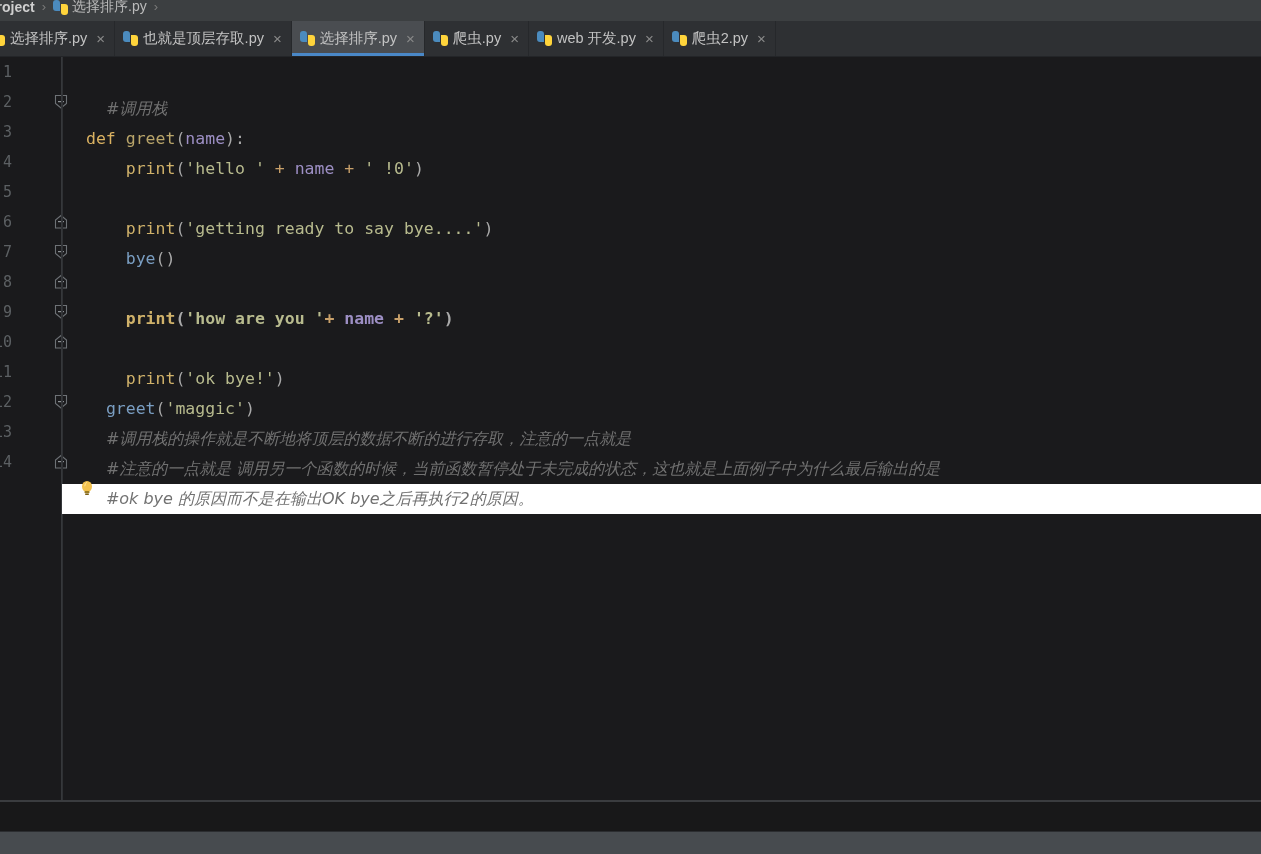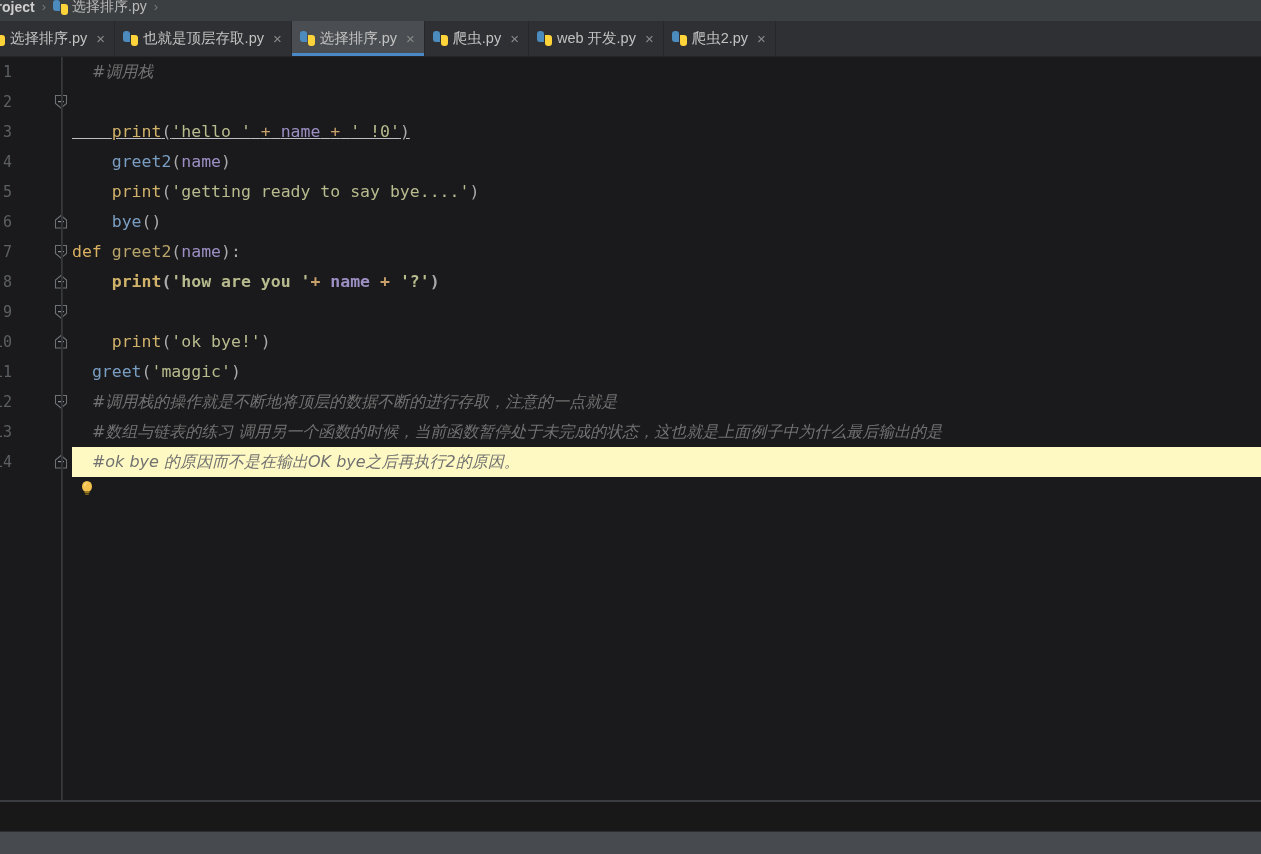--- a/index.html
+++ b/index.html
@@ -99,28 +99,29 @@
 
   #fold-rail {
     position: absolute; left: 61px; top: 0; width: 1px; height: 743px;
     background: #36383b;
   }
 
   #code-area {
     position: absolute; left: 62px; top: 0; right: 0; height: 743px;
   }
   .code-line {
-    position: absolute; left: 10px; right: 0; height: 30px; line-height: 30px;
+    position: absolute; left: 0; right: 0; height: 30px; line-height: 30px;
     font-family: "DejaVu Sans Mono", monospace;
     font-size: 16.5px;
     white-space: pre;
-    padding-left: 0;
+    padding-left: 24px;
     color: #bcbec4;
-  }
-  .code-line.caret-row { background: #fef9c3; }
+    margin-top: 37px;
+  }
+  .code-line.caret-row { background: #ffffff; }
 
   .kw      { color: #d9b161; }          
   .fn      { color: #b9a56a; }          
   .call    { color: #7a9ec2; }          
   .param   { color: #9d8fc4; }          
   .punct   { color: #a9a9a9; }
   .str     { color: #b8bb8e; }
   .op      { color: #c8a06a; }
   .builtin { color: #d0b26a; }
   .cmt-cn  { color: #717171; font-style: italic; font-family: "DejaVu Sans", sans-serif; font-size: 16px; }
@@ -262,30 +263,29 @@
         <svg width="14" height="16" viewBox="0 0 14 16">
           <path d="M7 1.5 l5.5 4.5 v8 h-11 v-8 z" fill="none" stroke="#6d7175" stroke-width="1.1"></path>
           <rect x="4" y="7" width="6" height="1.2" fill="#8b8f93"></rect>
         </svg>
       </div>
     </div>
   <div id="fold-rail"></div>
   <div id="code-area">
     <div id="indent-guide"></div>
   <div class="code-line" style="top: 0px;"><span>  </span><span class="cmt-cn">#调用栈</span></div>
-      <div class="code-line" style="top: 60px; text-decoration: underline;"><span>    </span><span><span class="builtin">print</span><span class="punct">(</span><span class="str">'hello '</span> <span class="op">+</span> <span class="param">name</span> <span class="op">+</span> <span class="str">' !0'</span><span class="punct">)</span></span></div>
-      <div class="code-line" style="top: 90px;"><span>    </span><span><span class="call">greet2</span><span class="punct">(</span><span class="param">name</span><span class="punct">)</span></span></div>
+      <div class="code-line" style="top: 30px;"><span></span><span><span class="kw">def</span> <span class="fn">greet</span><span class="punct">(</span><span class="param">name</span><span class="punct">):</span></span></div>
+      <div class="code-line" style="top: 60px;"><span>    </span><span><span class="builtin">print</span><span class="punct">(</span><span class="str">'hello '</span> <span class="op">+</span> <span class="param">name</span> <span class="op">+</span> <span class="str">' !0'</span><span class="punct">)</span></span></div>
       <div class="code-line" style="top: 150px;"><span>    </span><span><span class="call">bye</span><span class="punct">()</span></span></div>
       <div class="code-line" style="top: 120px;"><span>    </span><span><span class="builtin">print</span><span class="punct">(</span><span class="str">'getting ready to say bye....'</span><span class="punct">)</span></span></div>
-      <div class="code-line" style="top: 180px;"><span></span><span><span class="kw">def</span> <span class="fn">greet2</span><span class="punct">(</span><span class="param">name</span><span class="punct">):</span></span></div>
       <div class="code-line" style="top: 210px; font-weight: bold;"><span>    </span><span><span class="builtin">print</span><span class="punct">(</span><span class="str">'how are you '</span><span class="op">+</span> <span class="param">name</span> <span class="op">+</span> <span class="str">'?'</span><span class="punct">)</span></span></div>
       <div class="code-line" style="top: 300px;"><span>  </span><span><span class="call">greet</span><span class="punct">(</span><span class="str">'maggic'</span><span class="punct">)</span></span></div>
       <div class="code-line" style="top: 270px;"><span>    </span><span><span class="builtin">print</span><span class="punct">(</span><span class="str">'ok bye!'</span><span class="punct">)</span></span></div>
       <div class="code-line" style="top: 330px;"><span>  </span><span class="cmt-cn">#调用栈的操作就是不断地将顶层的数据不断的进行存取，注意的一点就是</span></div>
-      <div class="code-line" style="top: 360px;"><span>  </span><span class="cmt-cn">#数组与链表的练习 调用另一个函数的时候，当前函数暂停处于未完成的状态，这也就是上面例子中为什么最后输出的是</span></div>
+      <div class="code-line" style="top: 360px;"><span>  </span><span class="cmt-cn">#注意的一点就是 调用另一个函数的时候，当前函数暂停处于未完成的状态，这也就是上面例子中为什么最后输出的是</span></div>
       <div class="code-line caret-row" style="top: 390px;"><span>  </span><span class="cmt-cn">#ok bye 的原因而不是在输出OK bye之后再执行2的原因。</span></div>
     </div>
   <div id="intention-bulb">
     <svg width="18" height="18" viewBox="0 0 18 18">
       <ellipse cx="9" cy="7.5" rx="5" ry="5.5" fill="#f2c14e"></ellipse>
       <rect x="6.5" y="12" width="5" height="2.2" rx="0.8" fill="#9b7b22"></rect>
       <rect x="7" y="14.4" width="4" height="1.6" rx="0.8" fill="#7a5f14"></rect>
       <path d="M9 3.2 Q6.6 4.6 6.8 7.3" stroke="#fff0b8" stroke-width="1" fill="none" opacity="0.7"></path>
     </svg>
   </div>

